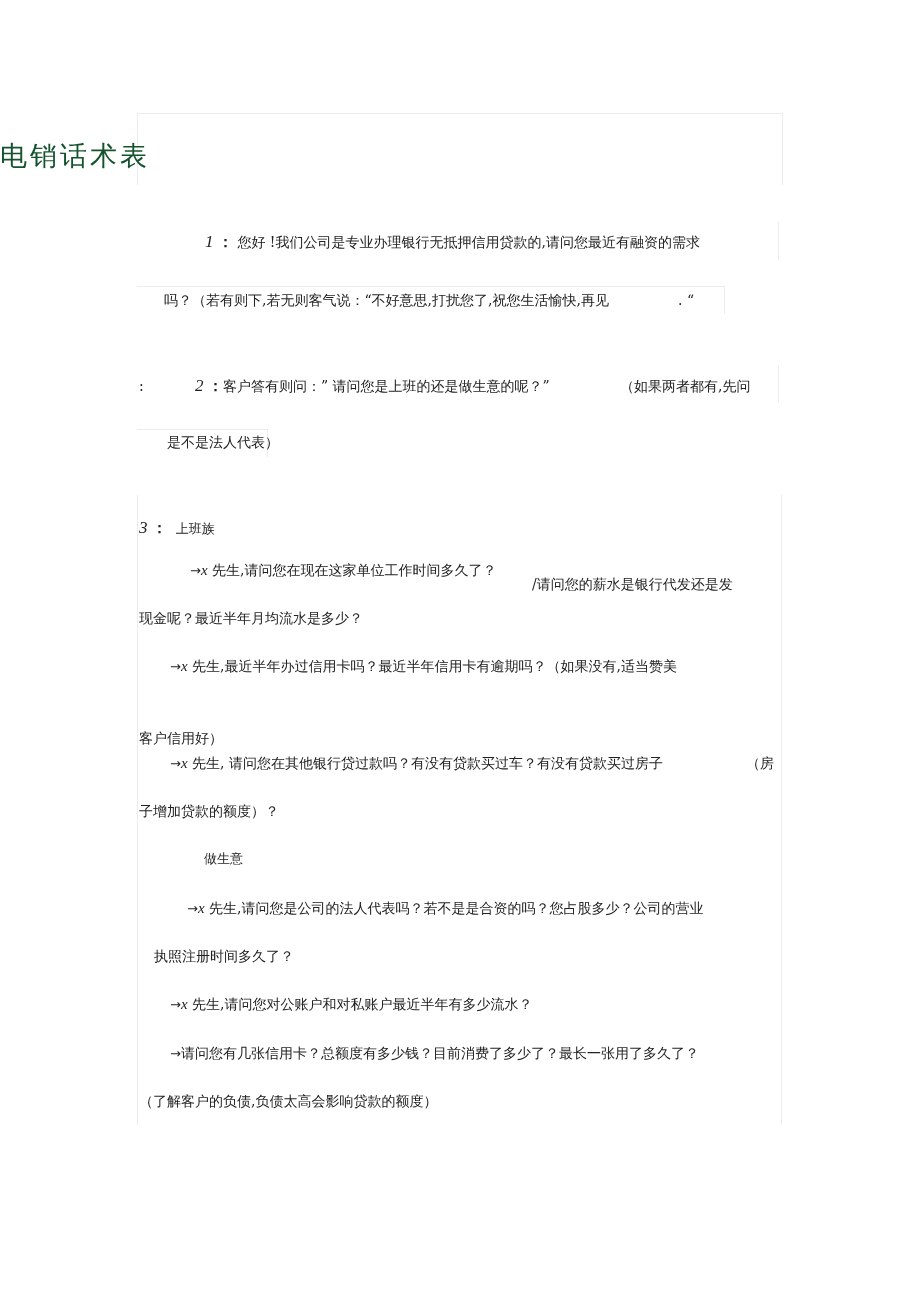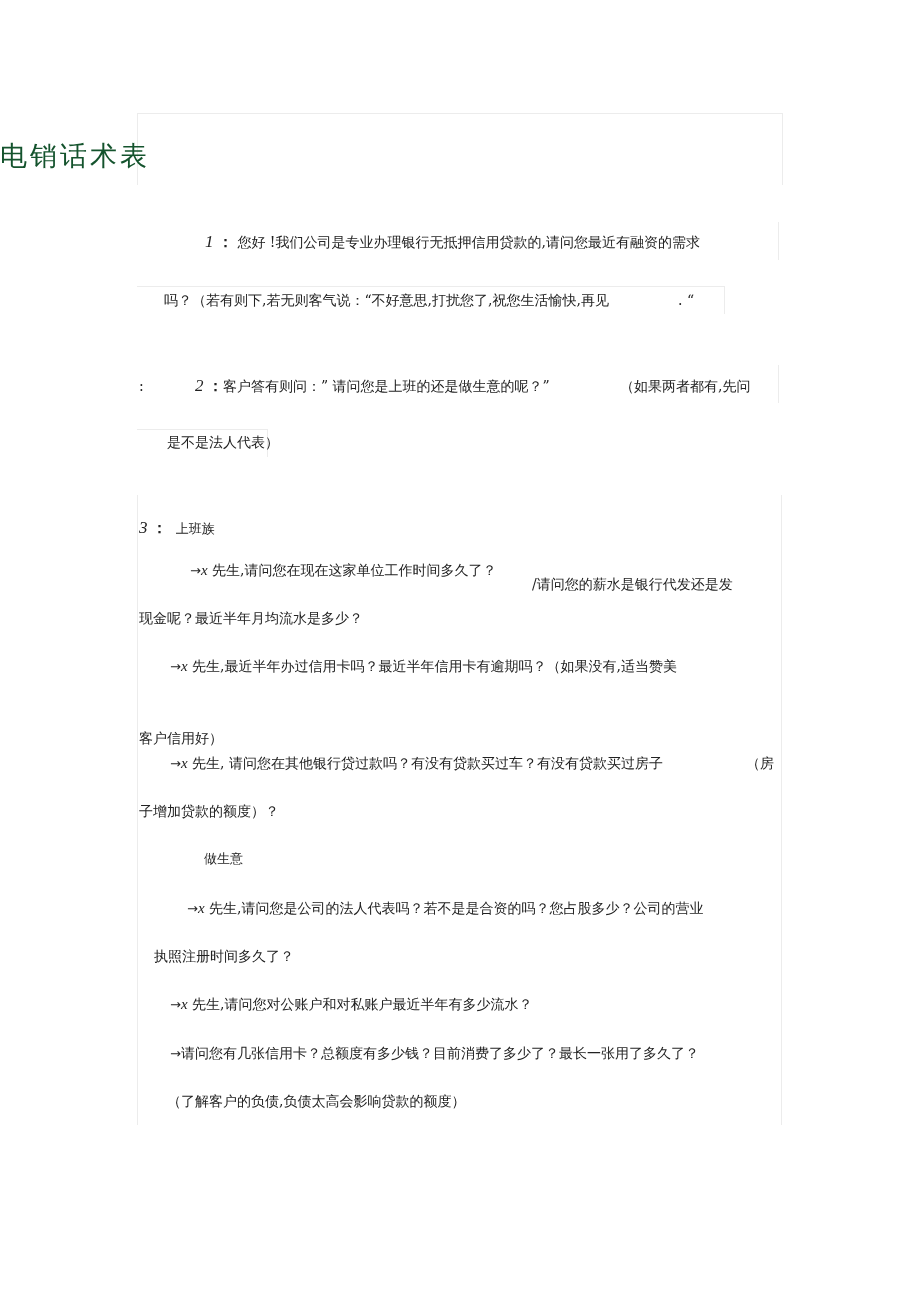--- a/index.html
+++ b/index.html
@@ -110,13 +110,13 @@
 <div class="line" style="left:139px; top:803px;">子增加贷款的额度）？</div>
 
 <div class="line" style="left:204px; top:851px; font-size:13px;">做生意</div>
 
 <div class="line" style="left:187px; top:900px;"><span class="arrow">→</span><span class="x">x</span> <span>先生,请问您是公司的法人代表吗？若不是是合资的吗？您占股多少？公司的营业</span></div>
 <div class="line" style="left:139px; top:948px;margin-left:15px;">执照注册时间多久了？</div>
 
 <div class="line" style="left:170px; top:996px;text-align:center;"><span class="arrow">→</span><span class="x">x</span> <span>先生,请问您对公账户和对私账户最近半年有多少流水？</span></div>
 
 <div class="line" style="left:170px; top:1045px;"><span class="arrow">→</span><span>请问您有几张信用卡？总额度有多少钱？目前消费了多少了？最长一张用了多久了？</span></div>
-<div class="line" style="left:139px; top:1093px;padding-left:28px;">（了解客户的负债,负债太高会影响贷款的额度）</div>
+<div class="line" style="left:139px; top:1093px;">（了解客户的负债,负债太高会影响贷款的额度）</div>
 
 </body></html>

